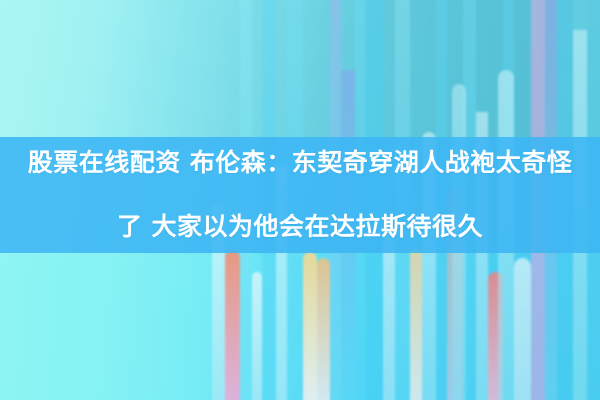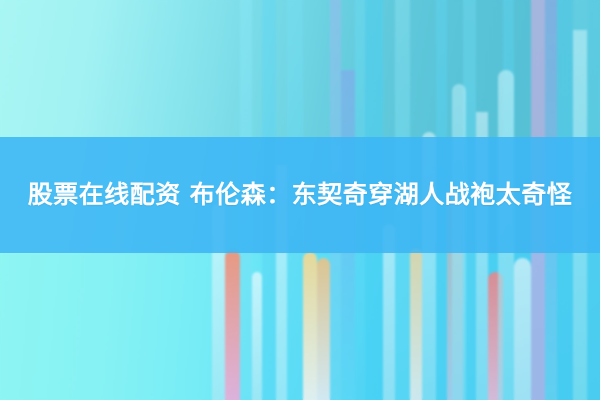--- a/index.html
+++ b/index.html
@@ -153,15 +153,16 @@
       <div class="bar" style="left: 498px; width: 16px; height: 330px; opacity: 0.62; background: linear-gradient(rgb(217, 251, 255) 0%, rgb(143, 230, 246) 100%);"></div>
       <div class="bar flat" style="left: 573px; width: 14px; height: 370px; opacity: 0.6; background: linear-gradient(rgb(217, 251, 255) 0%, rgb(143, 230, 246) 100%);"></div>
       <div class="bar" style="left: 452px; width: 14px; height: 316px; opacity: 0.55; background: linear-gradient(rgb(205, 247, 255) 0%, rgb(134, 228, 246) 100%);"></div>
     </div>
 
   <div class="wash-right"></div>
   <div class="soft"></div>
 
   <div class="title-band">
     <div class="title-line">股票在线配资 布伦森：东契奇穿湖人战袍太奇怪</div>
+    <div class="title-line">了 大家以为他会在达拉斯待很久</div>
   </div>
 
 </div>
 
 </body></html>

